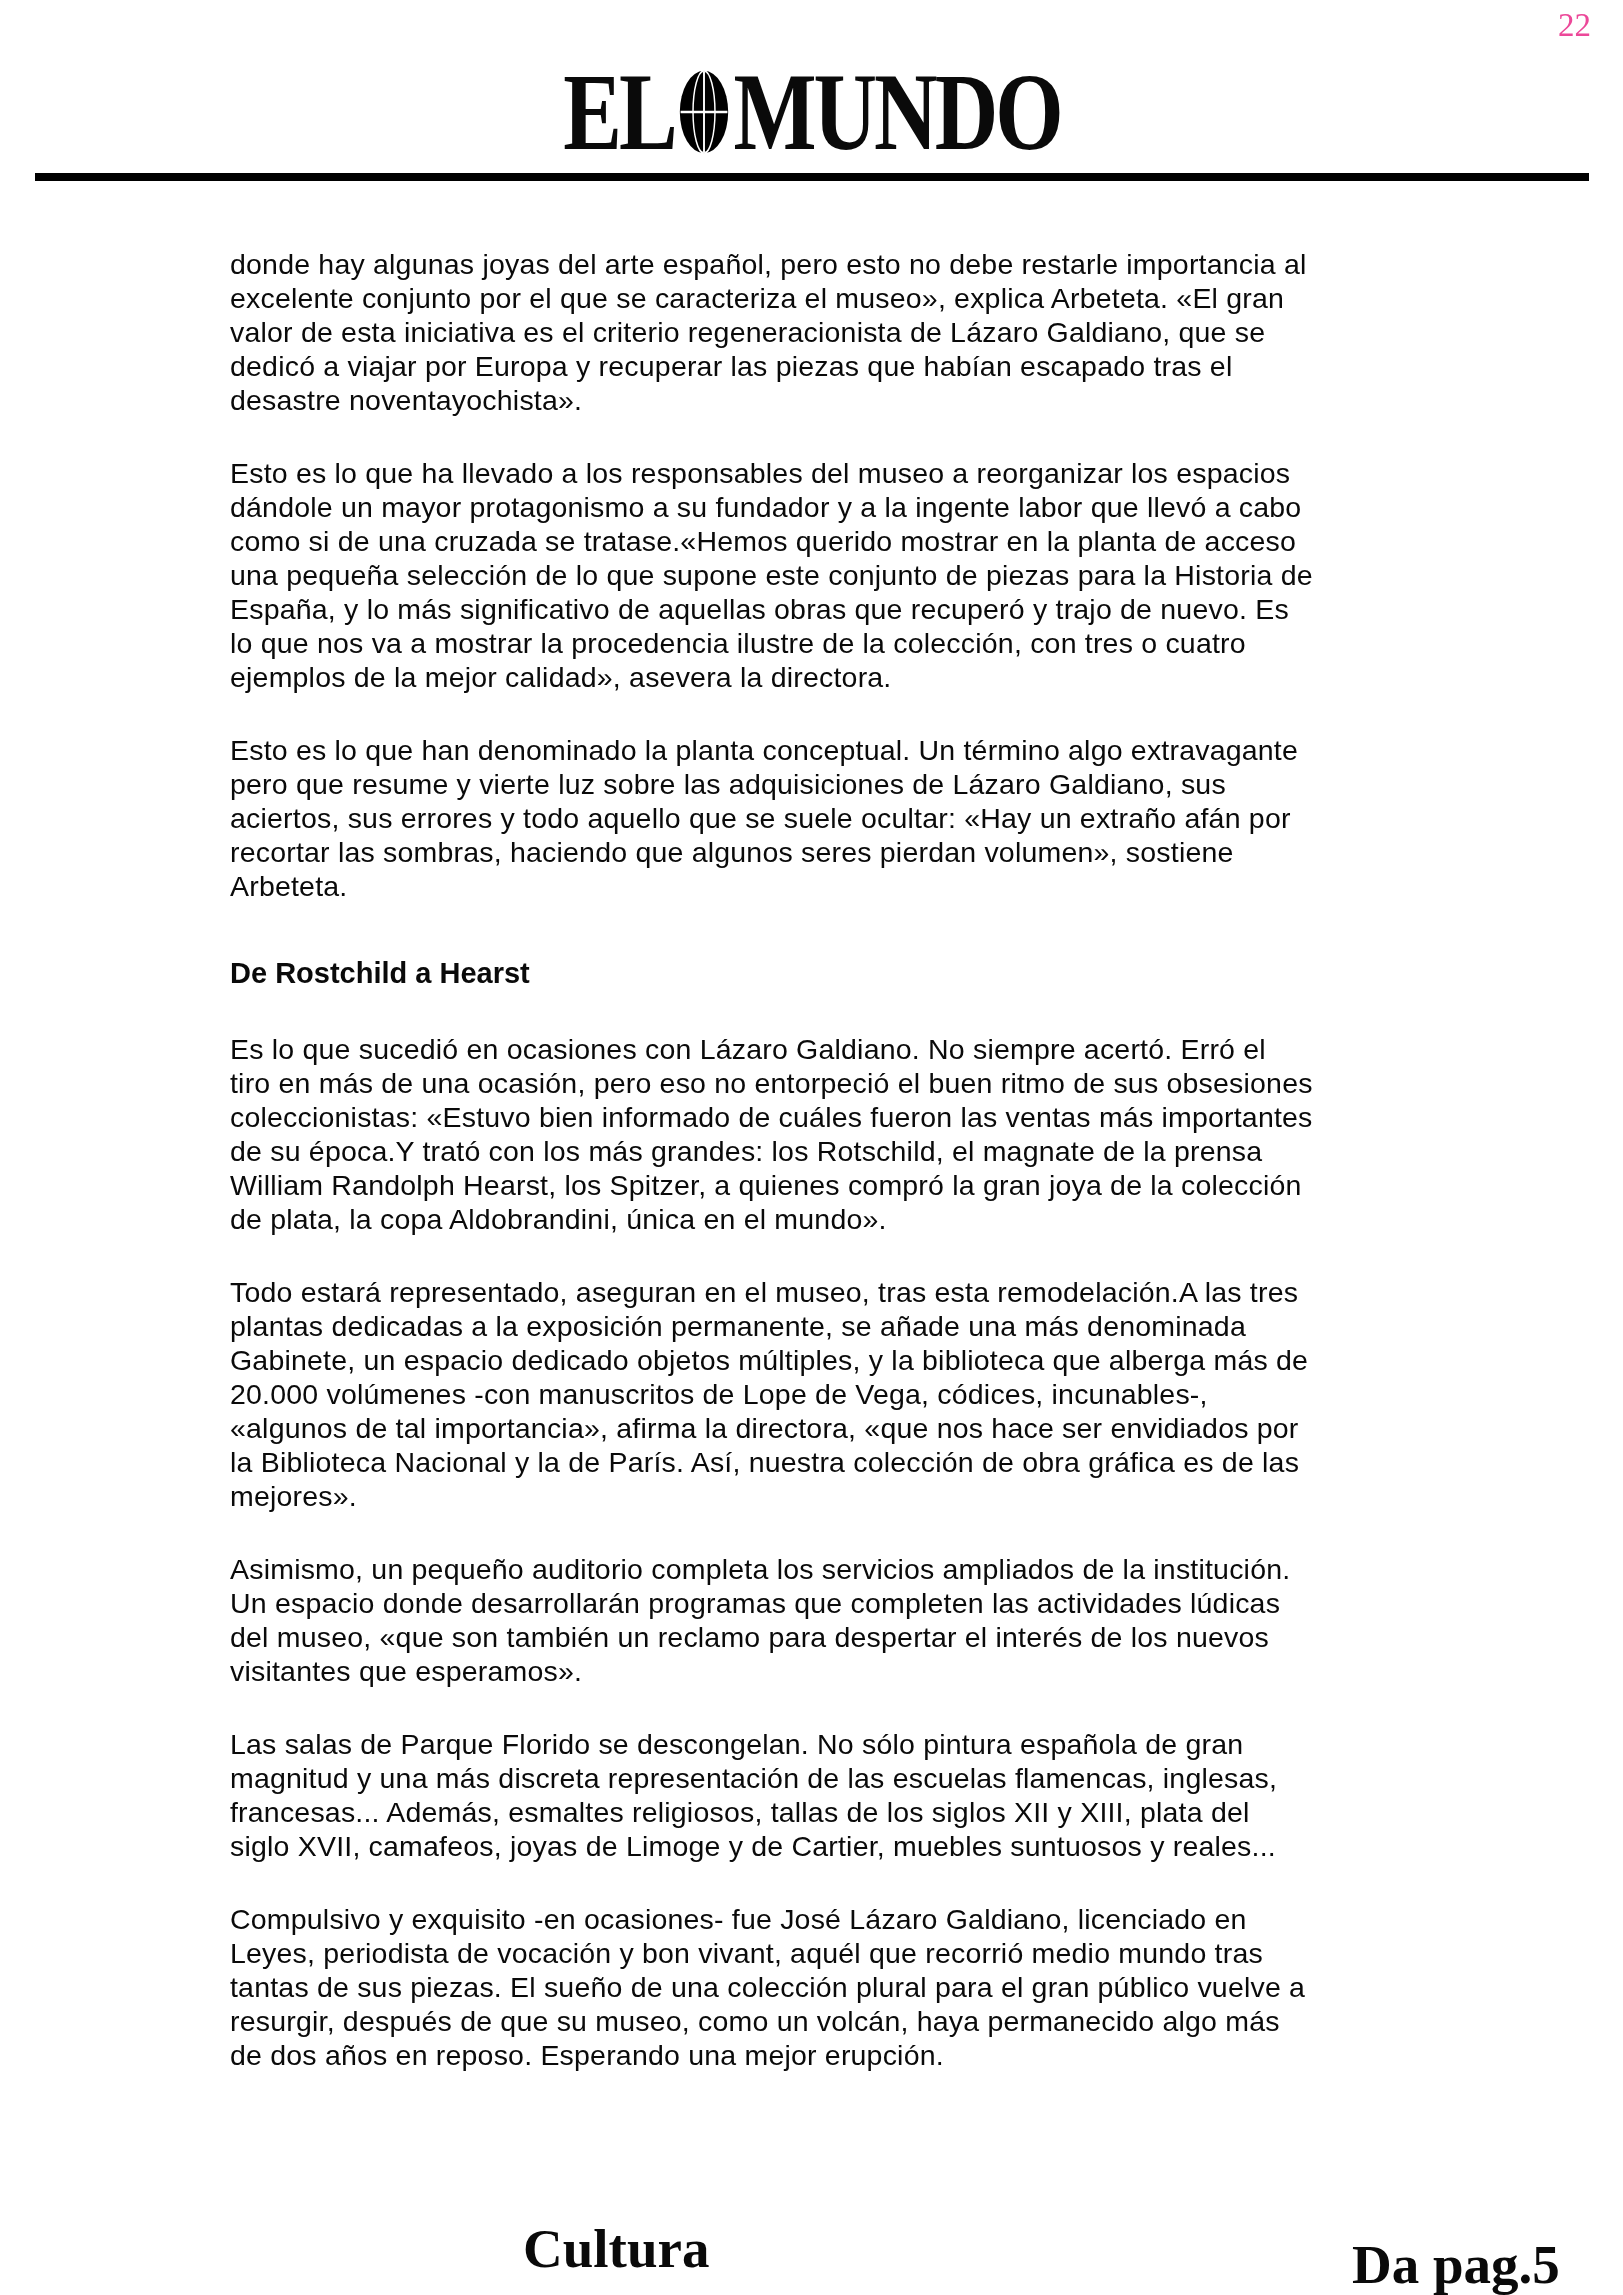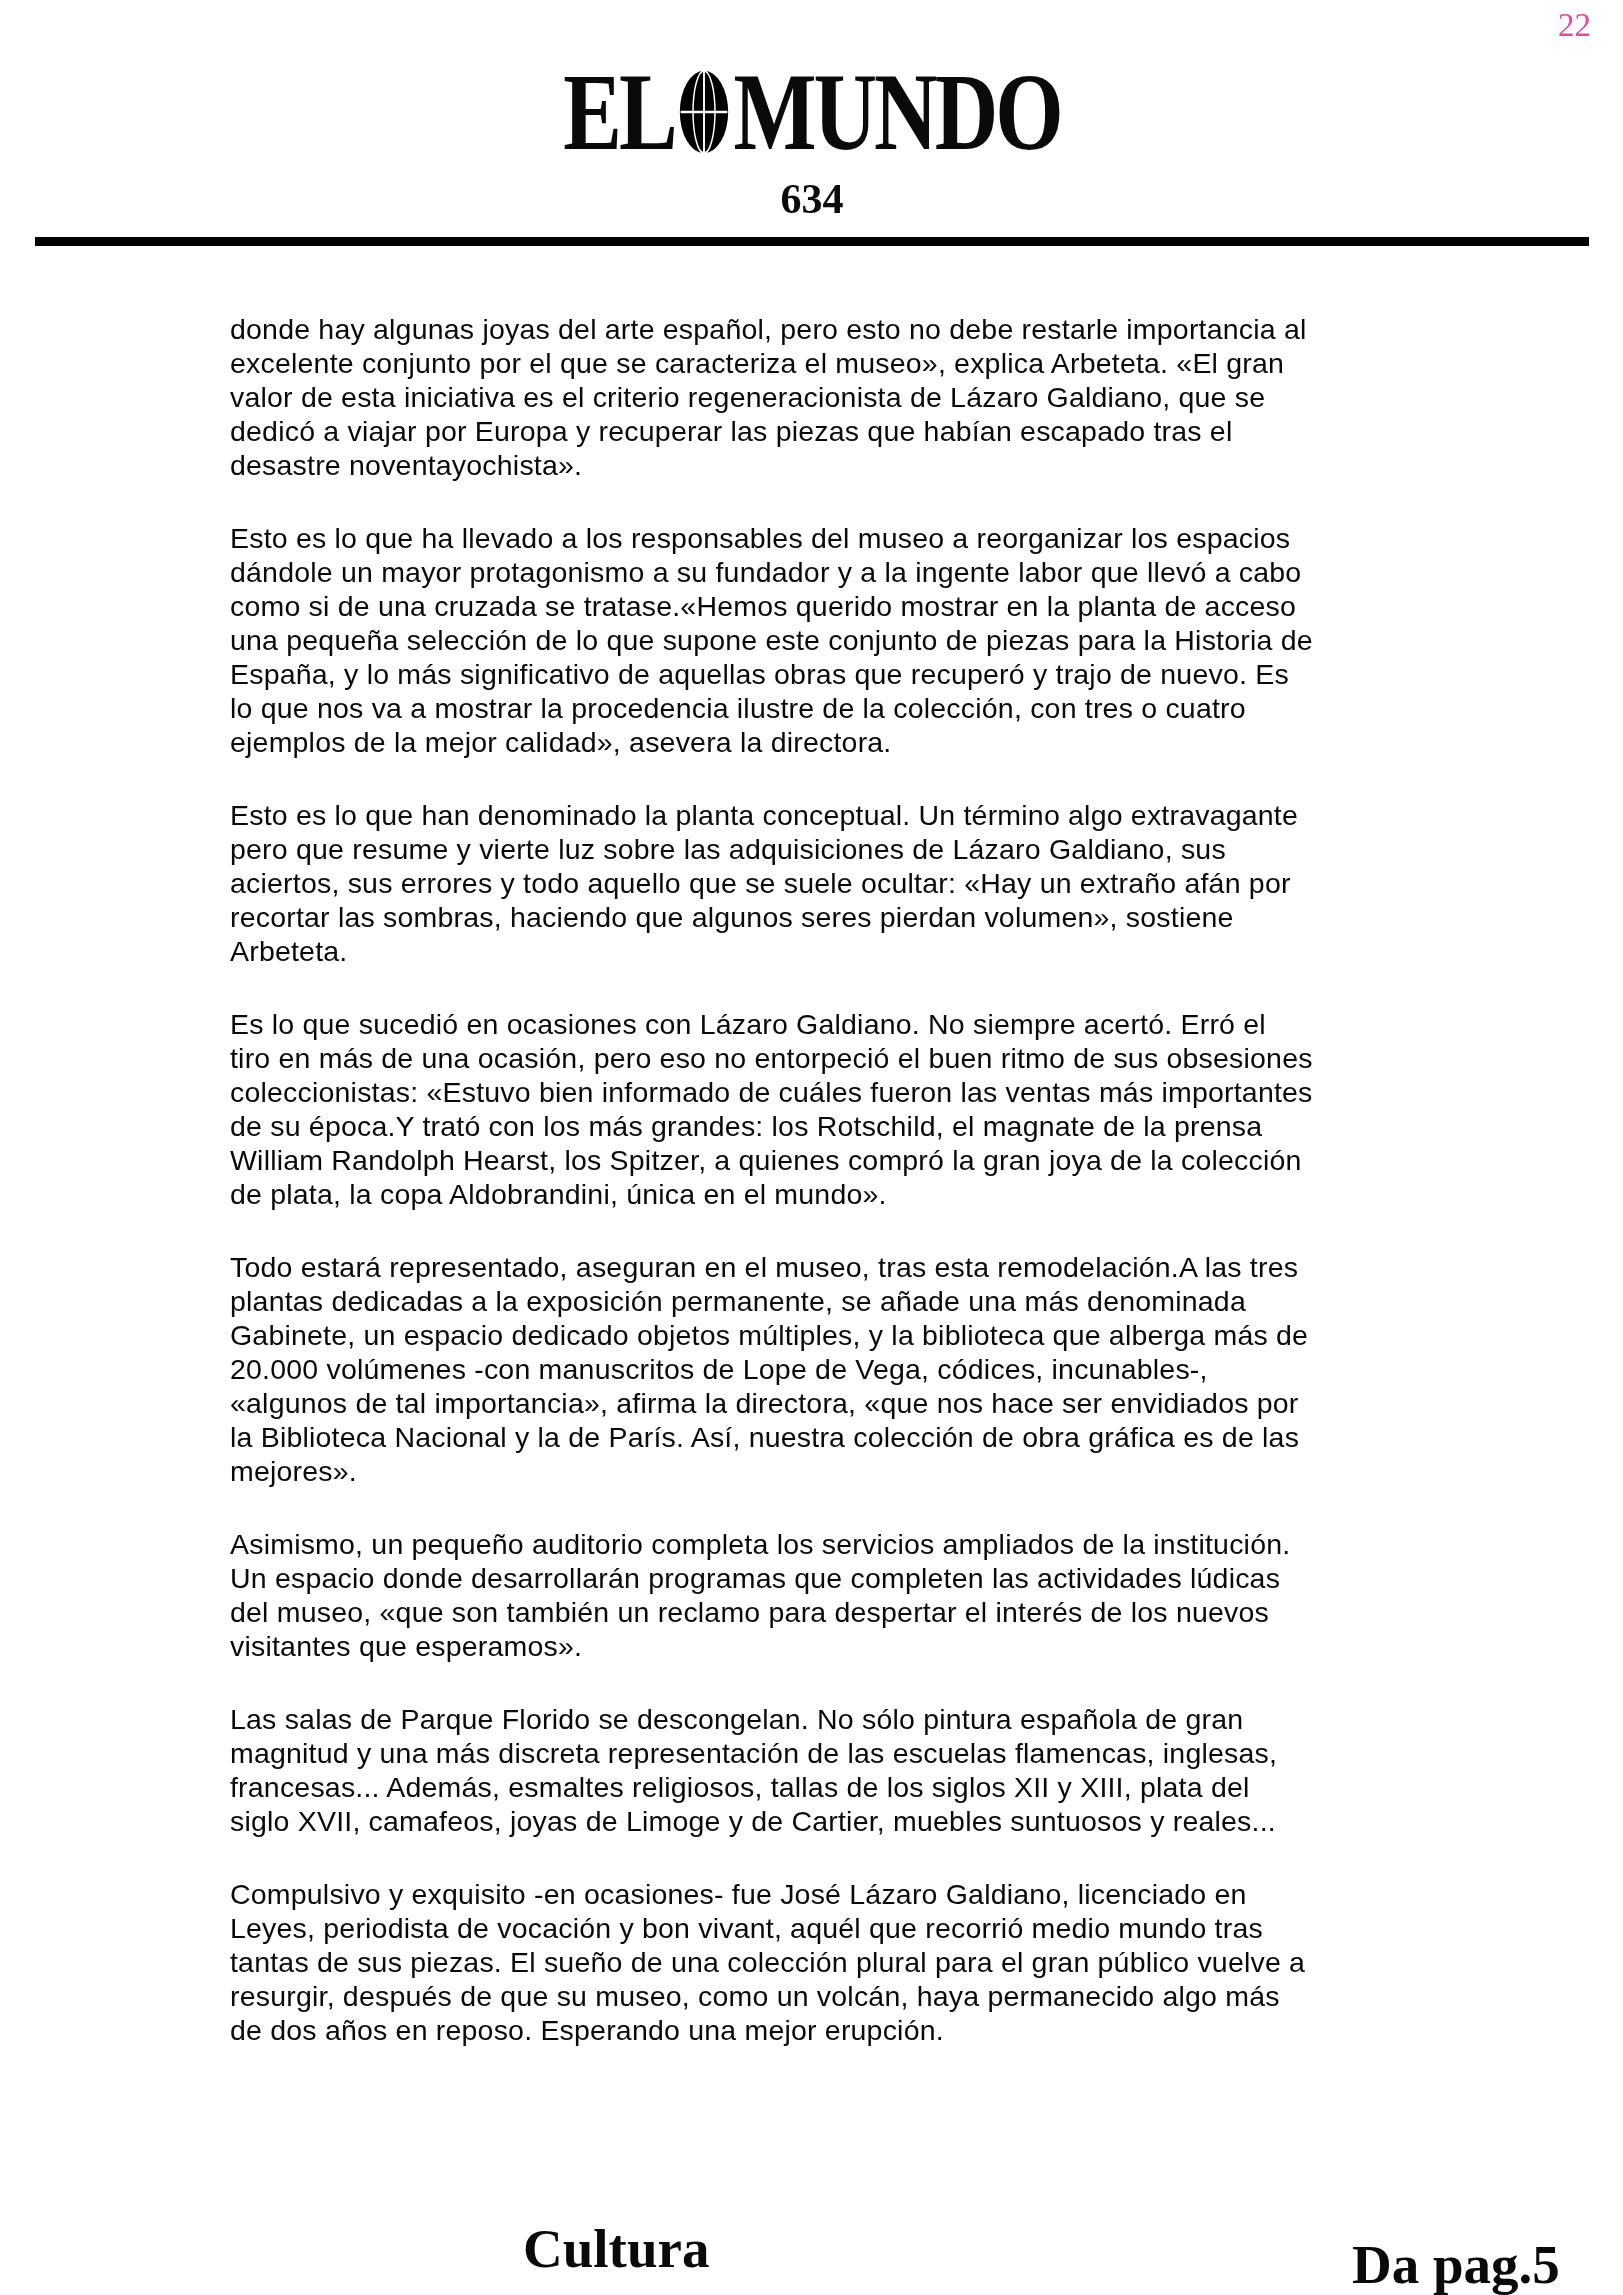--- a/index.html
+++ b/index.html
@@ -94,30 +94,30 @@
     <span class="logo-text">EL</span>
     <svg class="globe" width="66" height="86" viewBox="0 0 72 94" aria-hidden="true">
       <ellipse cx="36" cy="47" rx="33" ry="45" fill="#000"></ellipse>
       <line x1="36" y1="3" x2="36" y2="91" stroke="#fff" stroke-width="2.6"></line>
       <line x1="4" y1="47" x2="68" y2="47" stroke="#fff" stroke-width="2.6"></line>
       <ellipse cx="36" cy="47" rx="15" ry="45" fill="none" stroke="#fff" stroke-width="2"></ellipse>
     </svg>
     <span class="logo-text">MUNDO</span>
   </div>
 
-  <div class="edition">634</div>
 </header>
 
 <div class="header-rule"></div>
 
 <main>
   <p>donde hay algunas joyas del arte español, pero esto no debe restarle importancia al excelente conjunto por el que se caracteriza el museo», explica Arbeteta. «El gran valor de esta iniciativa es el criterio regeneracionista de Lázaro Galdiano, que se dedicó a viajar por Europa y recuperar las piezas que habían escapado tras el desastre noventayochista».</p>
   <p>Esto es lo que ha llevado a los responsables del museo a reorganizar los espacios dándole un mayor protagonismo a su fundador y a la ingente labor que llevó a cabo como si de una cruzada se tratase.«Hemos querido mostrar en la planta de acceso una pequeña selección de lo que supone este conjunto de piezas para la Historia de España, y lo más significativo de aquellas obras que recuperó y trajo de nuevo. Es lo que nos va a mostrar la procedencia ilustre de la colección, con tres o cuatro ejemplos de la mejor calidad», asevera la directora.</p>
   <p>Esto es lo que han denominado la planta conceptual. Un término algo extravagante pero que resume y vierte luz sobre las adquisiciones de Lázaro Galdiano, sus aciertos, sus errores y todo aquello que se suele ocultar: «Hay un extraño afán por recortar las sombras, haciendo que algunos seres pierdan volumen», sostiene Arbeteta.</p>
 
+  <h2>De Rostchild a Hearst</h2>
 
   <p>Es lo que sucedió en ocasiones con Lázaro Galdiano. No siempre acertó. Erró el tiro en más de una ocasión, pero eso no entorpeció el buen ritmo de sus obsesiones coleccionistas: «Estuvo bien informado de cuáles fueron las ventas más importantes de su época.Y trató con los más grandes: los Rotschild, el magnate de la prensa William Randolph Hearst, los Spitzer, a quienes compró la gran joya de la colección de plata, la copa Aldobrandini, única en el mundo».</p>
   <p>Todo estará representado, aseguran en el museo, tras esta remodelación.A las tres plantas dedicadas a la exposición permanente, se añade una más denominada Gabinete, un espacio dedicado objetos múltiples, y la biblioteca que alberga más de 20.000 volúmenes -con manuscritos de Lope de Vega, códices, incunables-, «algunos de tal importancia», afirma la directora, «que nos hace ser envidiados por la Biblioteca Nacional y la de París. Así, nuestra colección de obra gráfica es de las mejores».</p>
   <p>Asimismo, un pequeño auditorio completa los servicios ampliados de la institución. Un espacio donde desarrollarán programas que completen las actividades lúdicas del museo, «que son también un reclamo para despertar el interés de los nuevos visitantes que esperamos».</p>
   <p>Las salas de Parque Florido se descongelan. No sólo pintura española de gran magnitud y una más discreta representación de las escuelas flamencas, inglesas, francesas... Además, esmaltes religiosos, tallas de los siglos XII y XIII, plata del siglo XVII, camafeos, joyas de Limoge y de Cartier, muebles suntuosos y reales...</p>
   <p>Compulsivo y exquisito -en ocasiones- fue José Lázaro Galdiano, licenciado en Leyes, periodista de vocación y bon vivant, aquél que recorrió medio mundo tras tantas de sus piezas. El sueño de una colección plural para el gran público vuelve a resurgir, después de que su museo, como un volcán, haya permanecido algo más de dos años en reposo. Esperando una mejor erupción.</p>
 </main>
 
 <footer>
   <div class="footer-section">Cultura</div>

